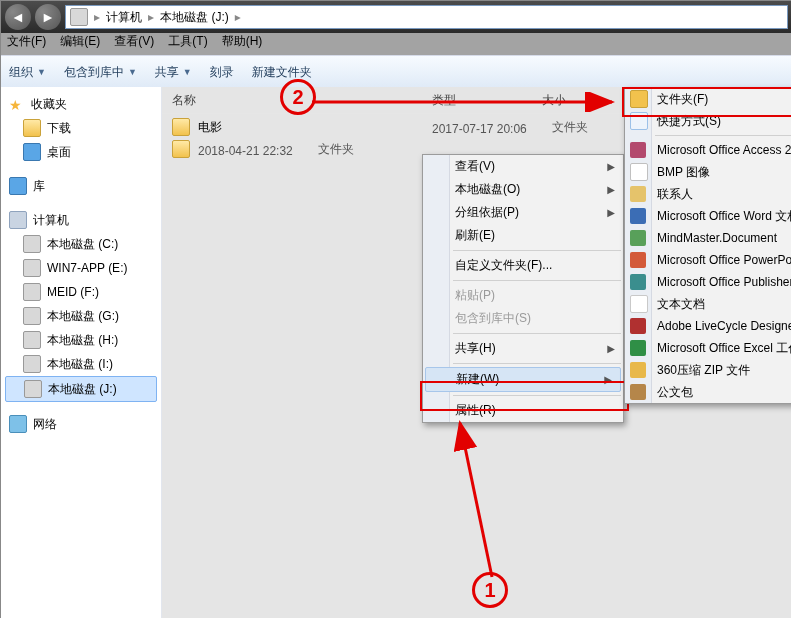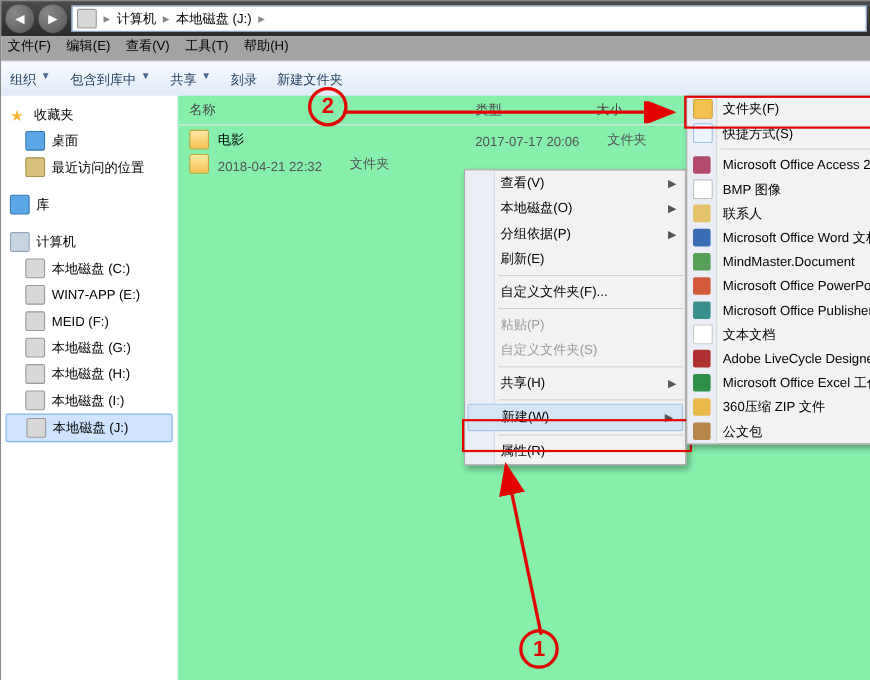--- a/index.html
+++ b/index.html
@@ -9,42 +9,42 @@
   .nav-btn{width:26px;height:26px;border-radius:50%;background:radial-gradient(circle at 30% 30%,#6ab7ff,#1a5ea6);display:flex;align-items:center;justify-content:center;color:#fff;font-size:14px}
   .nav-btn.disabled{background:radial-gradient(circle at 30% 30%,#888,#555)}
   .address{flex:1;height:22px;background:#fff;border:1px solid #7a9ac0;display:flex;align-items:center;padding:0 4px;font-size:12px;color:#000;gap:6px}
   .address .sep{color:#888}
   .address .drive-ico{width:16px;height:16px;background:#d8d8d8;border:1px solid #999;border-radius:2px}
   
   .menubar{height:22px;background:#a3a3a3;border-bottom:1px solid #d6dbe9;display:flex;align-items:flex-start;padding:0 6px;gap:14px;color:#000}
   .menubar span{cursor:default}
   
   .toolbar{height:32px;background:linear-gradient(#f7fbff,#dfeaf7);border-bottom:1px solid #b7c6dc;display:flex;align-items:center;padding:0 8px;gap:18px;color:#1f3b5a}
-  .toolbar .tb{display:flex;gap:4px}
+  .toolbar .tb{display:flex;align-items:center;gap:4px}
   .toolbar .dd{font-size:9px;color:#4a6a8f}
   
   .body{position:absolute;top:86px;bottom:0;left:0;right:0;display:flex}
   .sidebar{width:160px;background:#fff;border-right:1px solid #e2e6ee;overflow:auto;padding:6px 0}
   .side-group{margin-bottom:10px}
   .side-hdr{display:flex;align-items:center;gap:6px;padding:3px 8px;font-size:12px}
   .side-hdr .ico{width:16px;height:16px;flex:0 0 16px}
   .side-item{display:flex;align-items:center;gap:6px;padding:3px 8px 3px 22px;font-size:12px}
   .side-item .ico{width:16px;height:16px;flex:0 0 16px}
   .side-item.sel{background:#cfe5ff;border:1px solid #7fb3f2;border-radius:2px;margin:0 4px;padding-left:18px}
   .ico-star{color:#f6b53a;font-size:14px;line-height:16px}
   .ico-fold{background:linear-gradient(#ffe9a6,#f2c24d);border:1px solid #caa23a;border-radius:2px}
   .ico-dl{background:linear-gradient(#ffe9a6,#f2c24d);border:1px solid #caa23a;border-radius:2px}
   .ico-desk{background:#5aa6e6;border:1px solid #3a78b0;border-radius:2px}
   .ico-recent{background:#d7c07a;border:1px solid #a8934f;border-radius:2px}
   .ico-lib{background:#5aa6e6;border:1px solid #3a78b0;border-radius:2px}
   .ico-comp{background:#c9d4e2;border:1px solid #8fa3bd;border-radius:2px}
   .ico-drive{background:#d8d8d8;border:1px solid #999;border-radius:2px}
   .ico-net{background:#7ec1e8;border:1px solid #4a8fba;border-radius:2px}
   
-  .main{flex:1;position:relative;background:#86efac}
+  .main{flex:1;position:relative;background:#e5e5e5}
   .cols{height:26px;display:flex;align-items:center;border-bottom:1px solid #e6e6e6;color:#444;padding-left:10px}
   .col{padding-right:10px}
   .col.name{width:250px}.col.date{width:120px}.col.type{width:100px}.col.size{flex:1}
   .files{position:relative}
   .row{display:flex;align-items:flex-end;height:22px;padding-left:10px}
   .row .fi{width:16px;height:16px;margin-right:8px}
   .row .nm{width:234px}
   .row .dt{width:120px;color:#555}
   .row .tp{width:100px;color:#555}
   
@@ -115,26 +115,26 @@
 
   <div class="body">
 
     <div class="sidebar">
       <div class="side-group">
         <div class="side-hdr">
             <span class="ico ico-star">★</span>
             <span>收藏夹</span>
           </div>
         <div class="side-item">
+            <span class="ico ico-dl"></span>
+            <span>下载</span>
+          </div>
+        <div class="side-item">
             <span class="ico ico-desk"></span>
             <span>桌面</span>
-          </div>
-        <div class="side-item">
-            <span class="ico ico-recent"></span>
-            <span>最近访问的位置</span>
           </div>
       </div>
       <div class="side-group">
         <div class="side-hdr">
             <span class="ico ico-lib"></span>
             <span>库</span>
           </div>
       </div>
       <div class="side-group">
         <div class="side-hdr">
@@ -161,20 +161,26 @@
             <span class="ico ico-drive"></span>
             <span>本地磁盘 (H:)</span>
           </div>
         <div class="side-item">
             <span class="ico ico-drive"></span>
             <span>本地磁盘 (I:)</span>
           </div>
         <div class="side-item sel">
             <span class="ico ico-drive"></span>
             <span>本地磁盘 (J:)</span>
+          </div>
+      </div>
+      <div class="side-group">
+        <div class="side-hdr">
+            <span class="ico ico-net"></span>
+            <span>网络</span>
           </div>
       </div>
     </div>
 
     <div class="main">
       <div class="cols">
         <div class="col name">名称</div>
         <div class="col type">类型</div>
         <div class="col size">大小</div>
       </div>
@@ -211,21 +217,21 @@
           </div>
         <div class="ctx-sep"></div>
         <div class="ctx-item">
             <span>自定义文件夹(F)...</span>
           </div>
         <div class="ctx-sep"></div>
         <div class="ctx-item disabled">
             <span>粘贴(P)</span>
           </div>
         <div class="ctx-item disabled">
-            <span>自定义文件夹(S)</span>
+            <span>包含到库中(S)</span>
           </div>
         <div class="ctx-sep"></div>
         <div class="ctx-item">
             <span>共享(H)</span>
             <span class="arr">▶</span>
           </div>
         <div class="ctx-sep"></div>
         <div class="ctx-item hl">
             <span>新建(W)</span>
             <span class="arr">▶</span>

